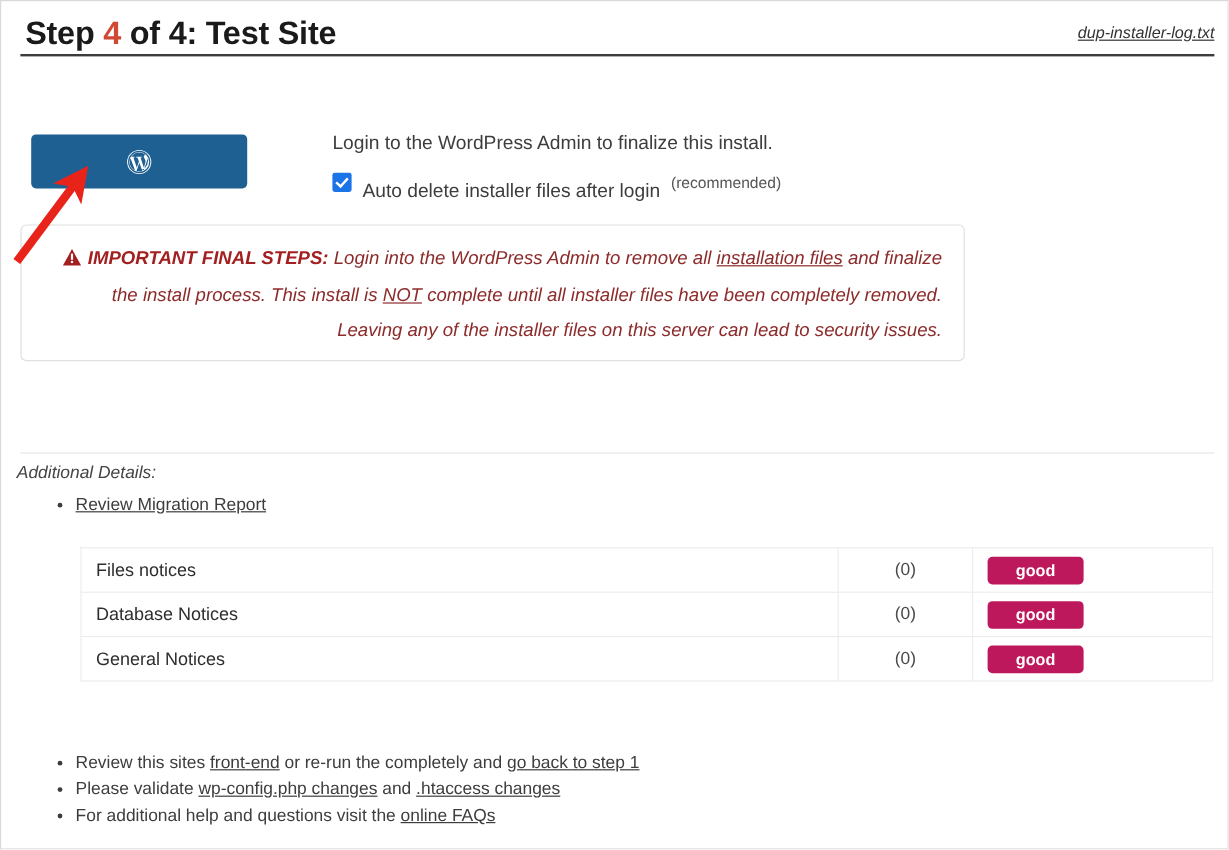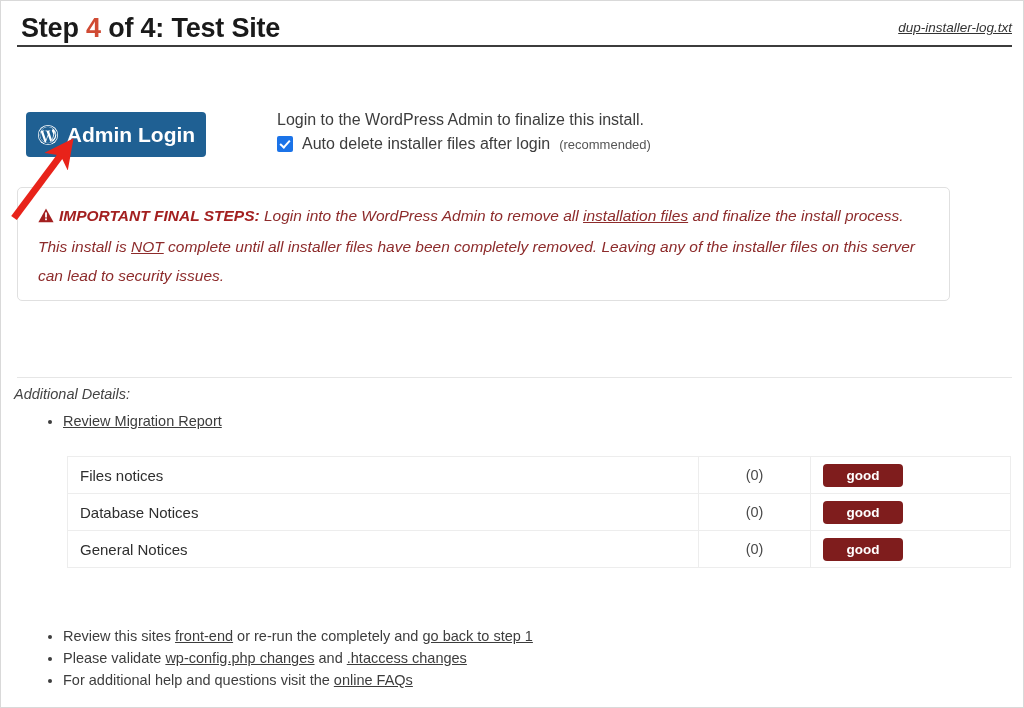--- a/index.html
+++ b/index.html
@@ -132,37 +132,39 @@
     top: 2px;
     width: 4px;
     height: 8px;
     border: solid #ffffff;
     border-width: 0 2px 2px 0;
     transform: rotate(42deg);
   }
   .autodelete-label {
     font-size: 16px;
     color: #3d3d3d;
+    margin-top: 16px;
   }
   .autodelete-note {
     font-size: 13px;
     color: #555555;
   }
 
   
   .notice-box {
     position: absolute;
     left: 16px;
     top: 186px;
-    width: 933px;
+    width: 787px;
     height: 114px;
     box-sizing: border-box;
     border: 1px solid #e0e0e0;
     border-radius: 5px;
     background: #ffffff;
+    text-align: right;
   }
   .notice-text {
     position: absolute;
     left: 20px;
     top: 13px;
     right: 18px;
     font-size: 15.5px;
     font-style: italic;
     color: #8d2b2b;
     line-height: 29px;
@@ -247,21 +249,21 @@
     color: #4a4a4a;
   }
   .nt-status {
     text-align: left;
     padding-left: 88px;
   }
   .badge {
     display: inline-block;
     min-width: 52px;
     padding: 4px 14px;
-    background: #7f1d1d;
+    background: #be185d;
     color: #ffffff;
     font-size: 13.5px;
     font-weight: bold;
     border-radius: 4px;
     text-align: center;
     cursor: pointer;
   }
 
   
   .bottom-list {
@@ -301,21 +303,20 @@
 
   <div class="login-row">
     <button class="admin-login-btn">
       <span class="wp-icon">
         <svg width="22" height="22" viewBox="0 0 24 24">
           <circle cx="12" cy="12" r="11" fill="#ffffff"></circle>
           <circle cx="12" cy="12" r="9.6" fill="none" stroke="#1f6093" stroke-width="1.1"></circle>
           <path fill="#1f6093" d="M3.4 12c0-1.24.27-2.42.74-3.48l4.09 11.2A8.62 8.62 0 0 1 3.4 12zm8.6 8.6c-.84 0-1.66-.12-2.43-.35l2.58-7.5 2.64 7.24c.02.04.04.08.06.12a8.6 8.6 0 0 1-2.85.49zm1.19-12.64c.52-.03.98-.08.98-.08.46-.6.41-.74-.05-.71 0 0-1.39.11-2.29.11-.85 0-2.27-.11-2.27-.11-.47-.03-.52.69-.06.71 0 0 .44.05.9.08l1.34 3.66-1.88 5.63-3.13-9.29c.52-.03.99-.08.99-.08.46-.6.4-.74-.06-.71 0 0-1.38.11-2.28.11-.16 0-.35 0-.56-.01A8.6 8.6 0 0 1 12 3.4a8.58 8.58 0 0 1 5.81 2.26h-.15c-.84 0-1.44.73-1.44 1.52 0 .71.41 1.31.84 2.02.33.57.71 1.3.71 2.36 0 .73-.28 1.58-.65 2.76l-.85 2.85-3.08-9.21zm3.03 11.2 2.59-7.5c.49-1.21.65-2.18.65-3.04 0-.31-.02-.6-.06-.87a8.55 8.55 0 0 1-5.18 11.41z"></path>
         </svg>
       </span>
-      <span>Admin Login</span>
     </button>
 
     <div class="login-text-block">
       <div class="login-desc">Login to the WordPress Admin to finalize this install.</div>
       <div class="autodelete-row">
         <span class="cbx"></span>
         <span class="autodelete-label">Auto delete installer files after login</span>
         <span class="autodelete-note">(recommended)</span>
       </div>
     </div>

